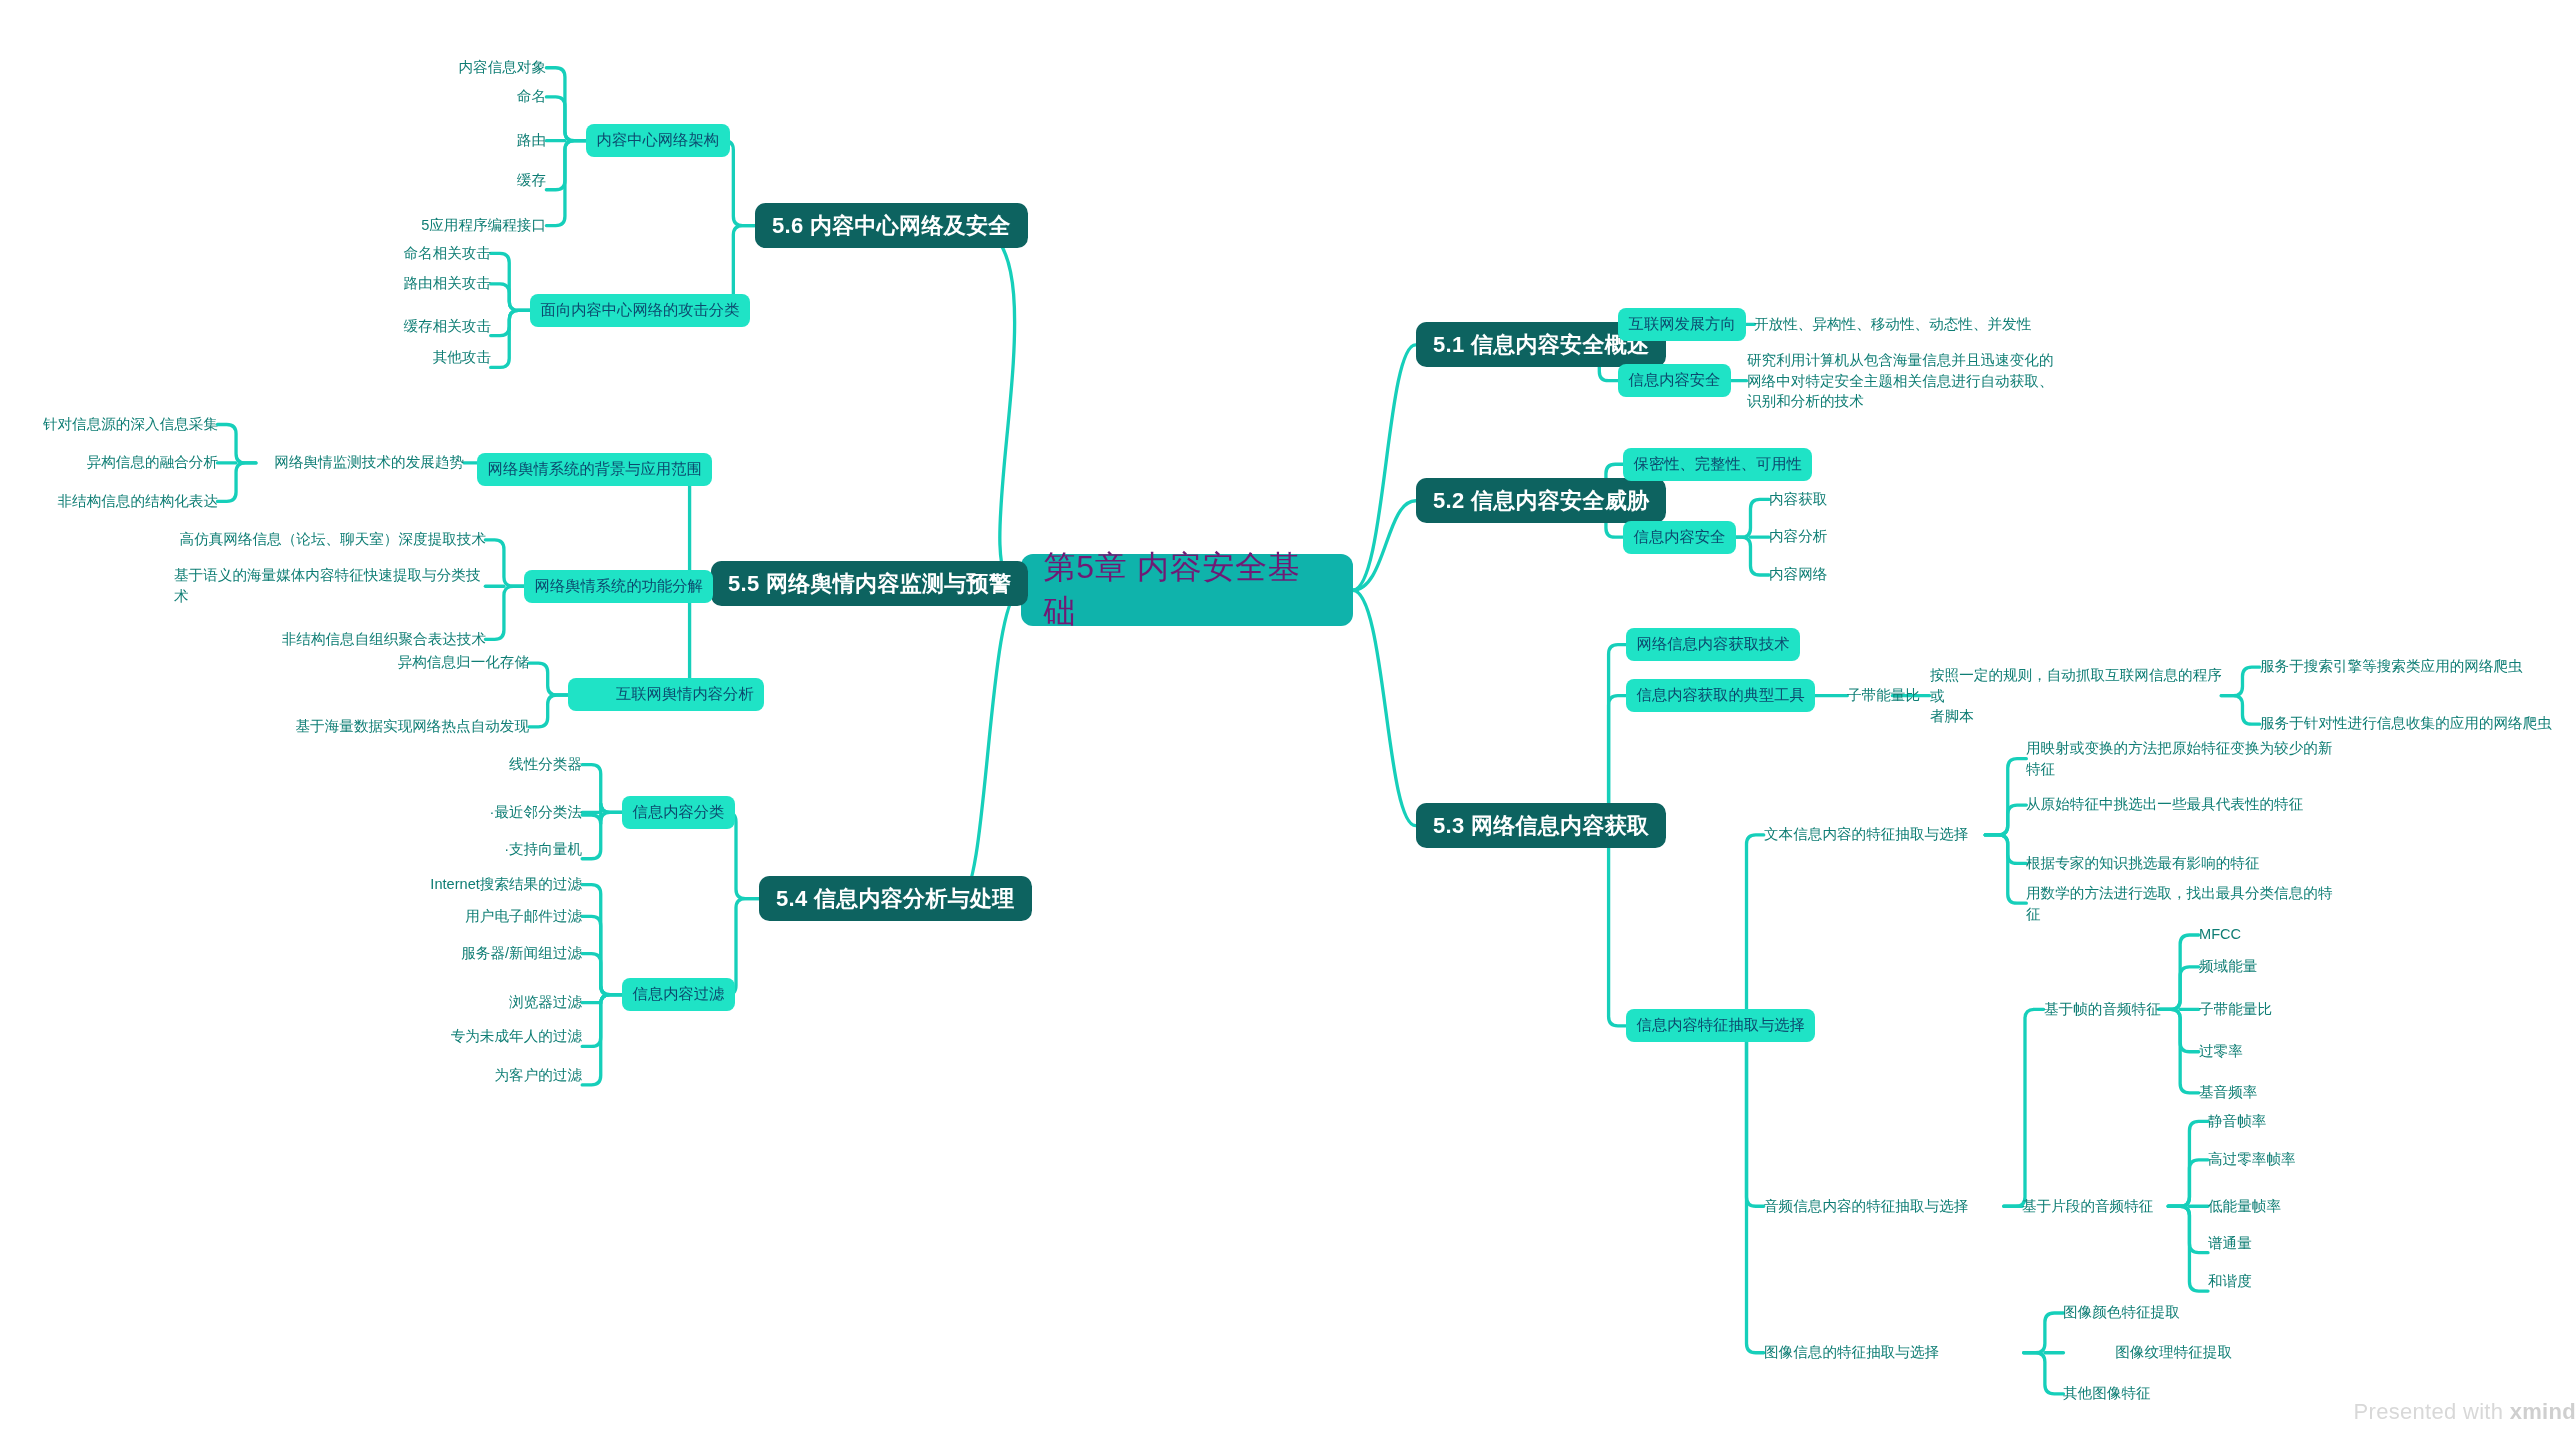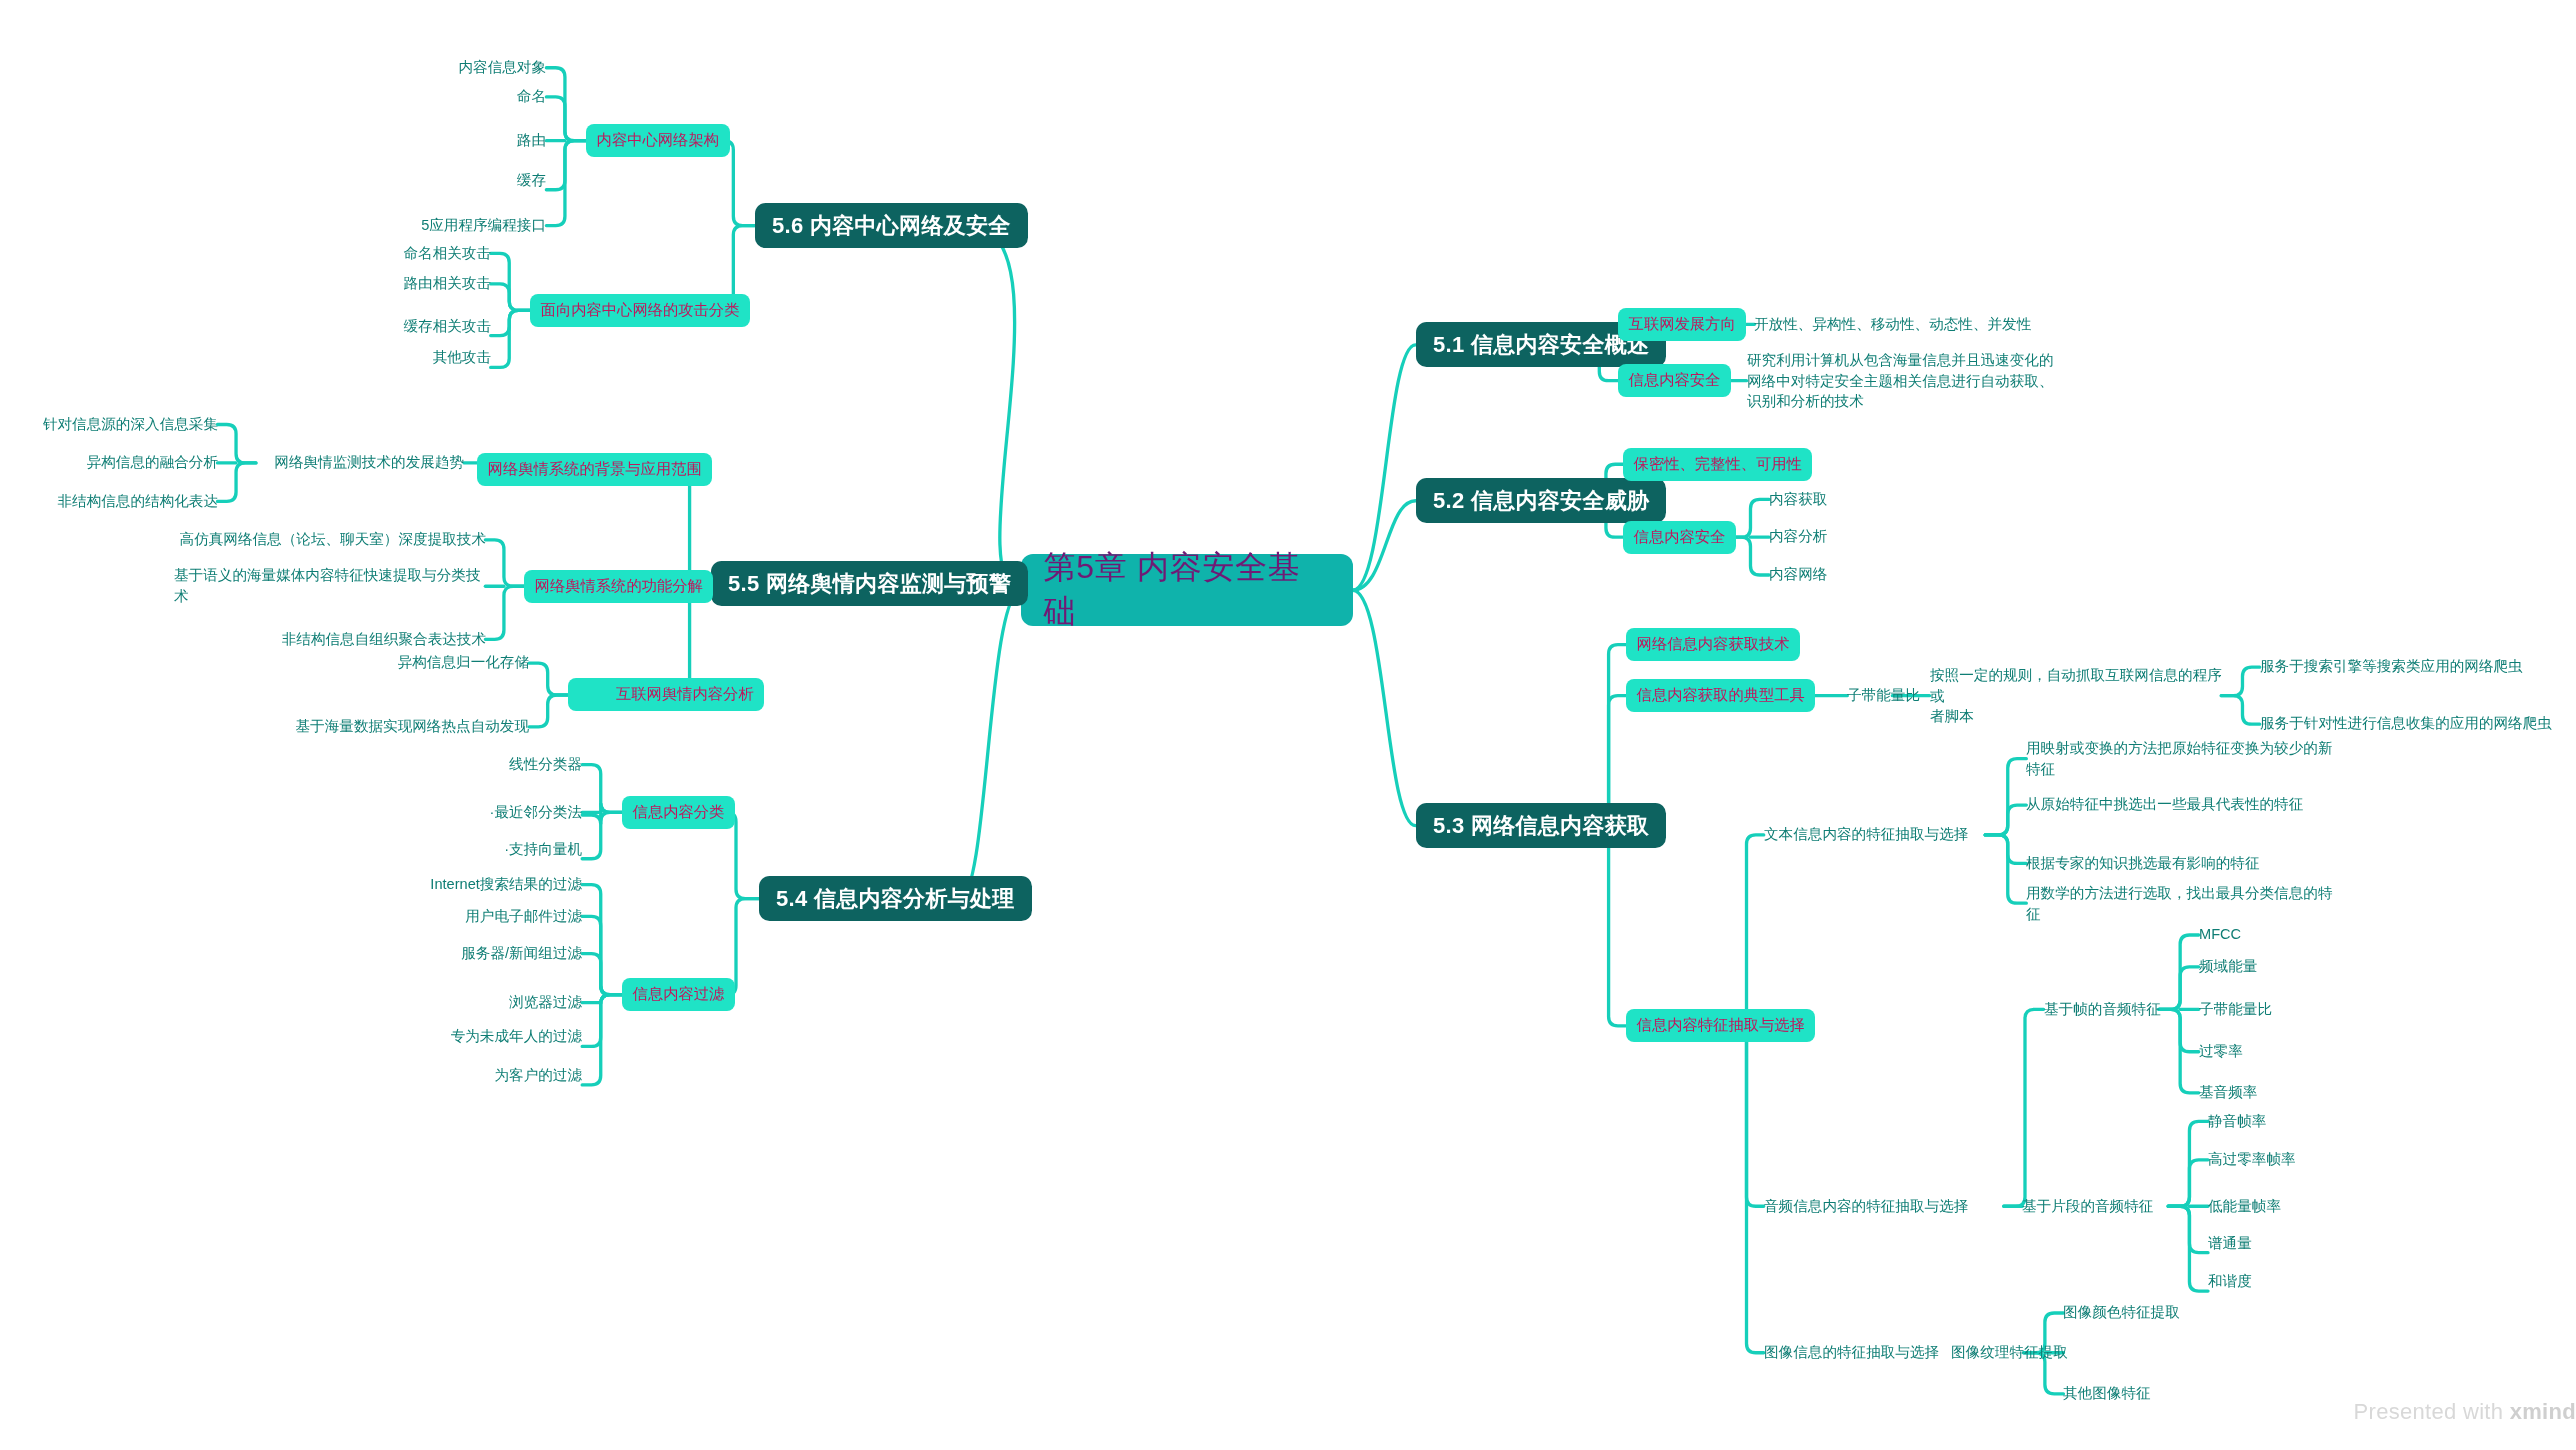--- a/index.html
+++ b/index.html
@@ -36,21 +36,21 @@
     font-weight:bold;
     padding:0 17px;
     height:45px;
     letter-spacing:0.3px;
   }
 
   
   .sub{
     background:#1FE3C6;
     border-radius:8px;
-    color:#be185d;
+    color:#0c4a6e;
     font-size:15.3px;
     padding:0 10.6px;
     height:33px;
   }
 
   
   .leaf{
     color:#0E7D74;
     font-size:14.6px;
     line-height:20.6px;
@@ -310,21 +310,21 @@
   <div class="node leaf l" style="left:2208px;top:1271px;width:212px;height:21px;">
     <span class="txt">和谐度</span>
   </div>
 
   <div class="node leaf l" style="left:1764px;top:1342px;width:265px;height:21px;">
     <span class="txt">图像信息的特征抽取与选择</span>
   </div>
   <div class="node leaf l" style="left:2063px;top:1302px;width:239px;height:21px;">
     <span class="txt">图像颜色特征提取</span>
   </div>
-  <div class="node leaf l" style="left:1951px;top:1342px;width:239px;height:21px;">
+  <div class="node leaf l" style="left:1993px;top:1342px;width:239px;height:21px;justify-content:flex-end;">
     <span class="txt">图像纹理特征提取</span>
   </div>
   <div class="node leaf l" style="left:2063px;top:1383px;width:239px;height:21px;">
     <span class="txt">其他图像特征</span>
   </div>
 
   <div class="node main" style="left:759px;top:876px;">
     <span class="txt">5.4 信息内容分析与处理</span>
   </div>
   <div class="node sub" style="left:622px;top:796px;">

